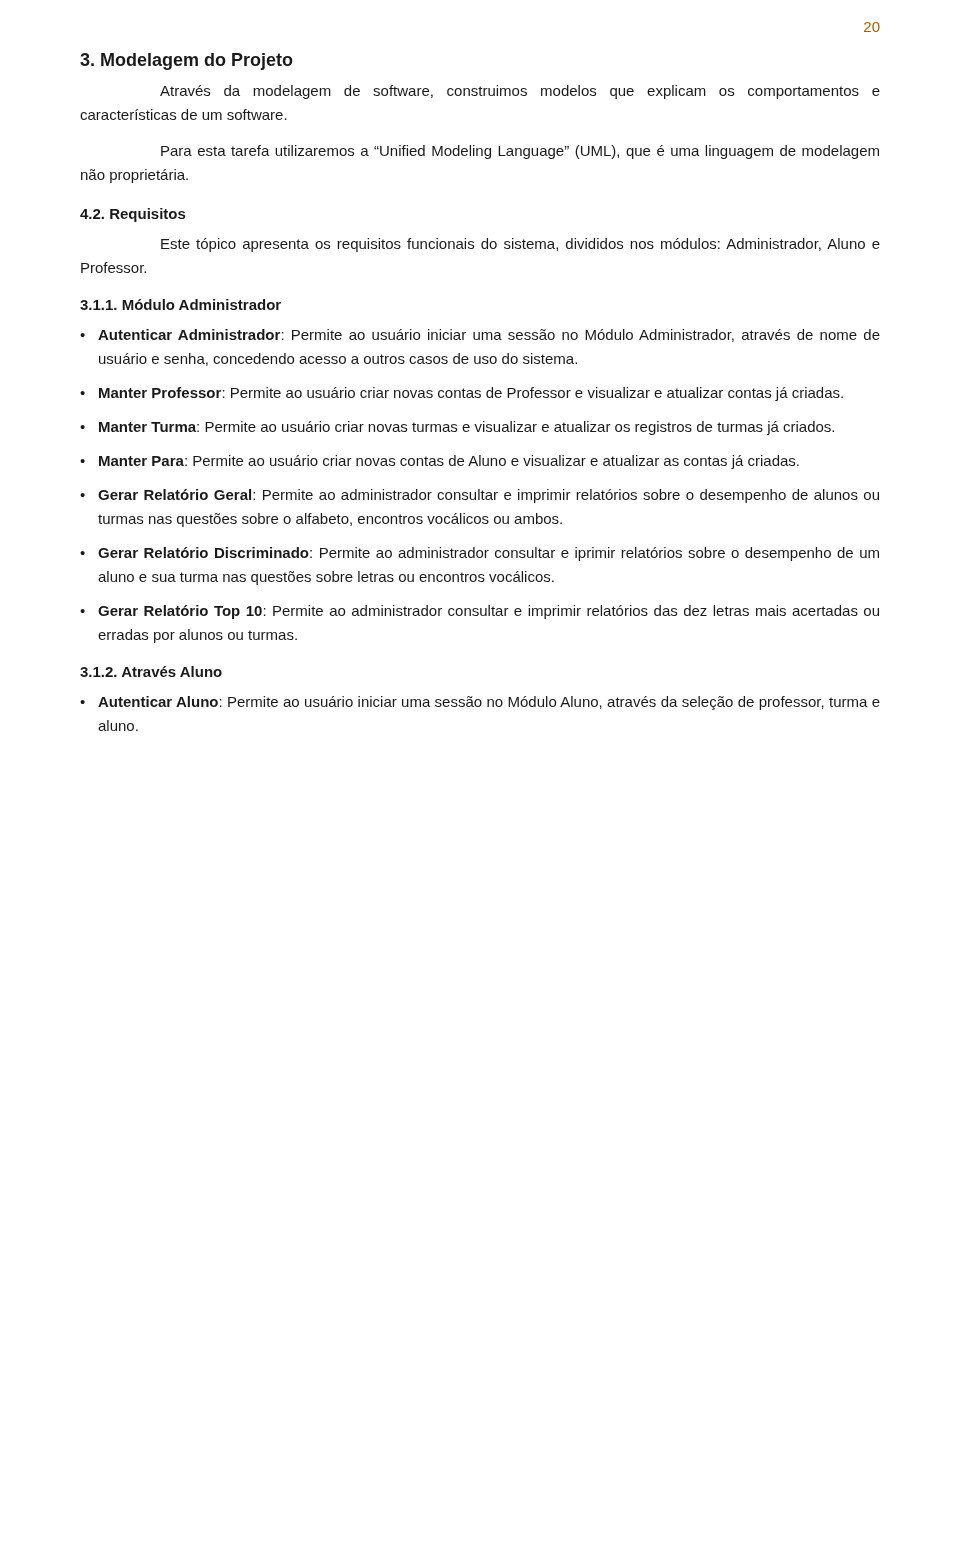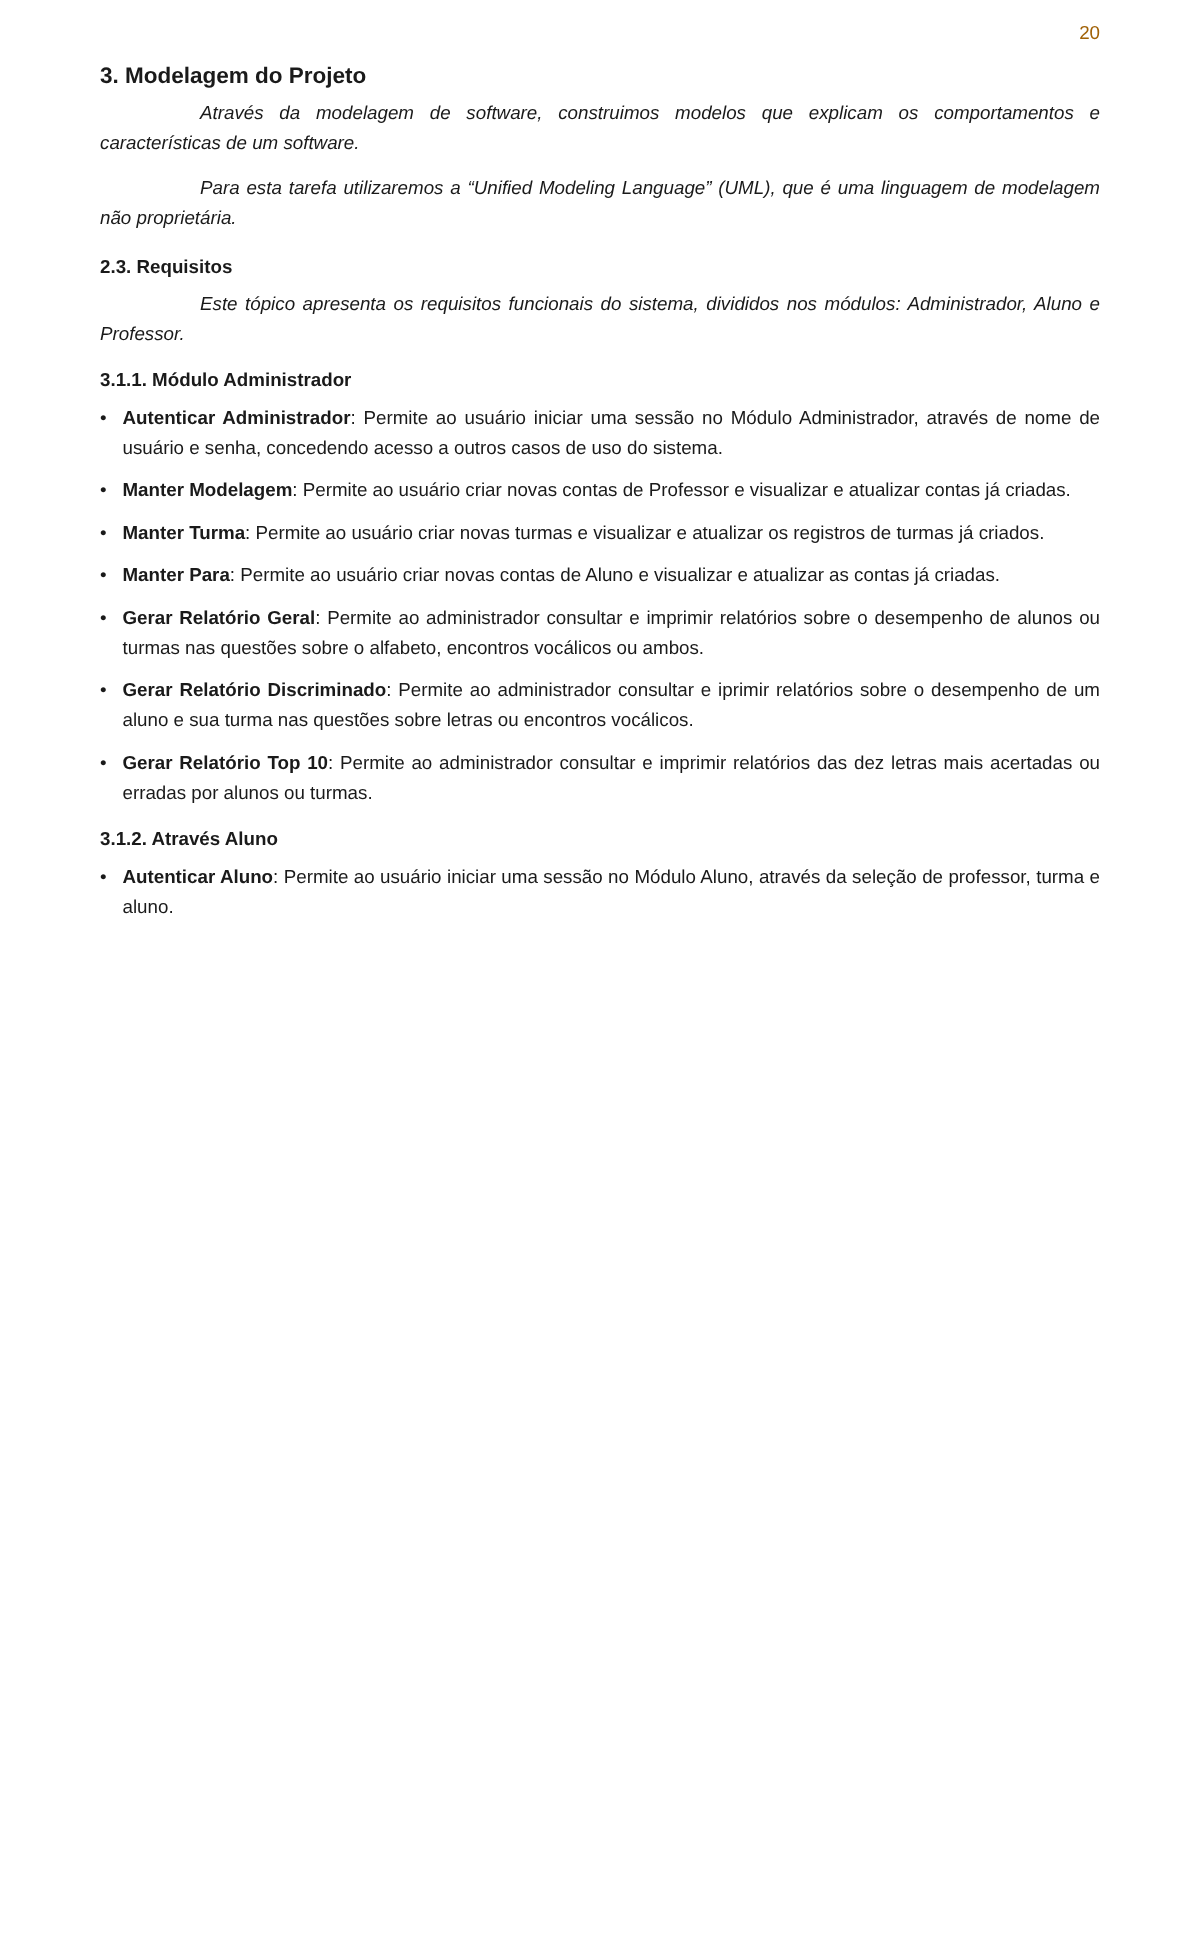--- a/index.html
+++ b/index.html
@@ -39,21 +39,20 @@
       font-weight: bold;
       margin-bottom: 8px;
       margin-top: 10px;
     }
 
     .indent-text {
       text-indent: 80px;
       text-align: justify;
       line-height: 1.6;
       margin-bottom: 12px;
-      font-style: italic;
     }
 
     .subsection-title {
       font-size: 15px;
       font-weight: bold;
       margin-top: 18px;
       margin-bottom: 10px;
     }
 
     .sub-subsection-title {
@@ -88,34 +87,34 @@
 <div class="page-container">
 
   <span class="page-number">20</span>
 
   <h2 class="section-title">3. Modelagem do Projeto</h2>
 
   <p class="indent-text">Através da modelagem de software, construimos modelos que explicam os comportamentos e características de um software.</p>
 
   <p class="indent-text">Para esta tarefa utilizaremos a “Unified Modeling Language” (UML), que é uma linguagem de modelagem não proprietária.</p>
 
-  <h3 class="subsection-title">2.3. Requisitos</h3>
+  <h3 class="subsection-title">4.2. Requisitos</h3>
 
   <p class="indent-text">
     <span>Este tópico apresenta os requisitos funcionais do sistema, divididos nos módulos: Administrador, Aluno e Professor.</span>
   </p>
 
   <h3 class="sub-subsection-title">3.1.1. Módulo Administrador</h3>
 
   <div>
     <div class="bullet-item">
       <span class="bullet-label">Autenticar Administrador</span><span>: Permite ao usuário iniciar uma sessão no Módulo Administrador, através de nome de usuário e senha, concedendo acesso a outros casos de uso do sistema.</span>
     </div>
     <div class="bullet-item">
-      <span class="bullet-label">Manter Modelagem</span><span>: Permite ao usuário criar novas contas de Professor e visualizar e atualizar contas já criadas.</span>
+      <span class="bullet-label">Manter Professor</span><span>: Permite ao usuário criar novas contas de Professor e visualizar e atualizar contas já criadas.</span>
     </div>
     <div class="bullet-item">
       <span class="bullet-label">Manter Turma</span><span>: Permite ao usuário criar novas turmas e visualizar e atualizar os registros de turmas já criados.</span>
     </div>
     <div class="bullet-item">
       <span class="bullet-label">Manter Para</span><span>: Permite ao usuário criar novas contas de Aluno e visualizar e atualizar as contas já criadas.</span>
     </div>
     <div class="bullet-item">
       <span class="bullet-label">Gerar Relatório Geral</span><span>: Permite ao administrador consultar e imprimir relatórios sobre o desempenho de alunos ou turmas nas questões sobre o alfabeto, encontros vocálicos ou ambos.</span>
     </div>

